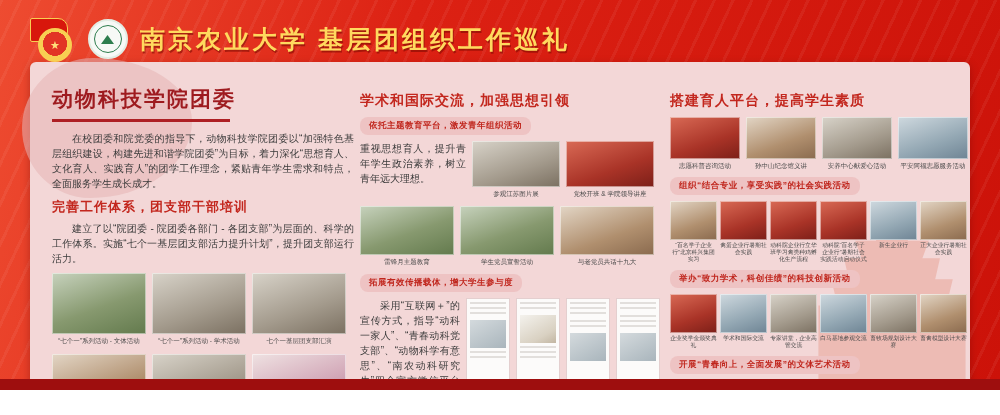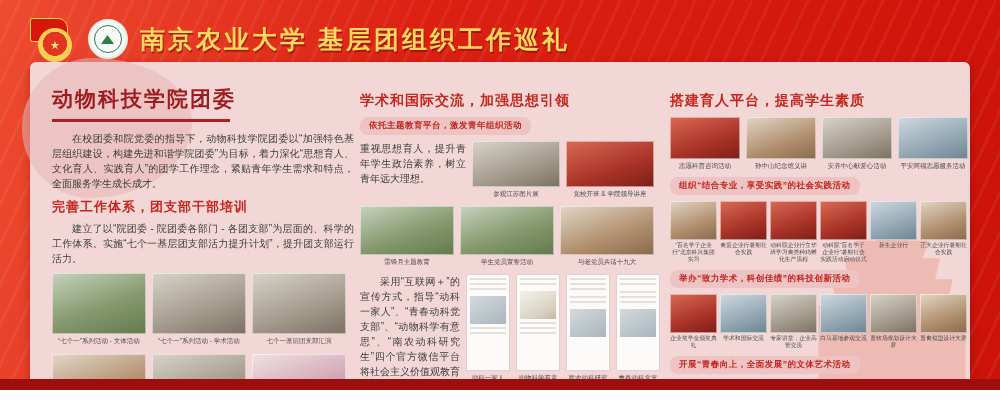--- a/index.html
+++ b/index.html
@@ -157,20 +157,21 @@
           </figure>
         <figure class="fig">
             <div class="ph t1"></div>
             <figcaption class="cap">学生党员宣誓活动</figcaption>
           </figure>
         <figure class="fig">
             <div class="ph t3"></div>
             <figcaption class="cap">与老党员共话十九大</figcaption>
           </figure>
       </div>
+      <div class="badge">拓展有效传播载体，增大学生参与度</div>
       <div class="row">
         <p class="body indent r3-text">采用“互联网＋”的宣传方式，指导“动科一家人”、“青春动科党支部”、“动物科学有意思”、“南农动科研究生”四个官方微信平台将社会主义价值观教育与学生喜闻乐见的线上活动相结合。</p>
         <figure class="fig scr-fig">
             <div class="screen">
               <i class="s-txt"></i>
               <i class="s-img"></i>
               <i class="s-txt short"></i>
             </div>
             <figcaption class="cap">动科一家人</figcaption>
           </figure>

